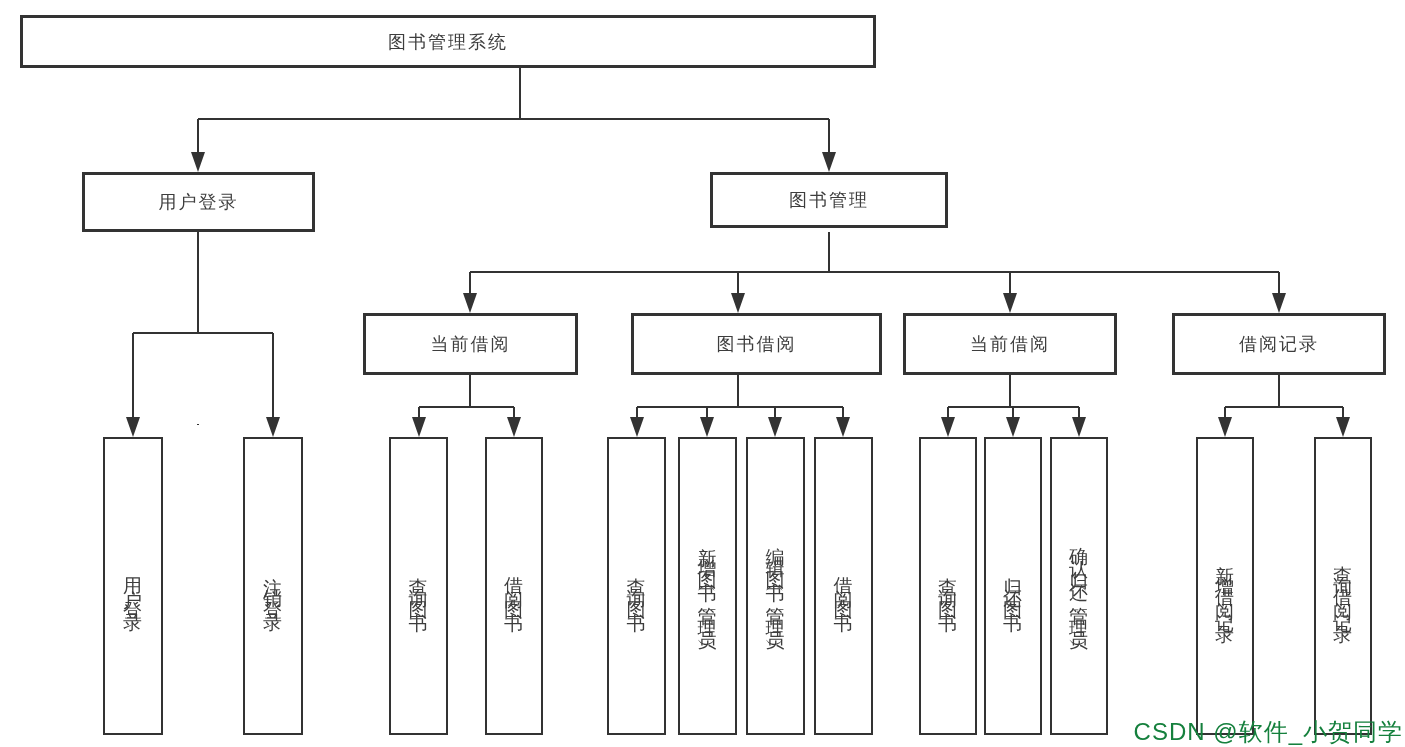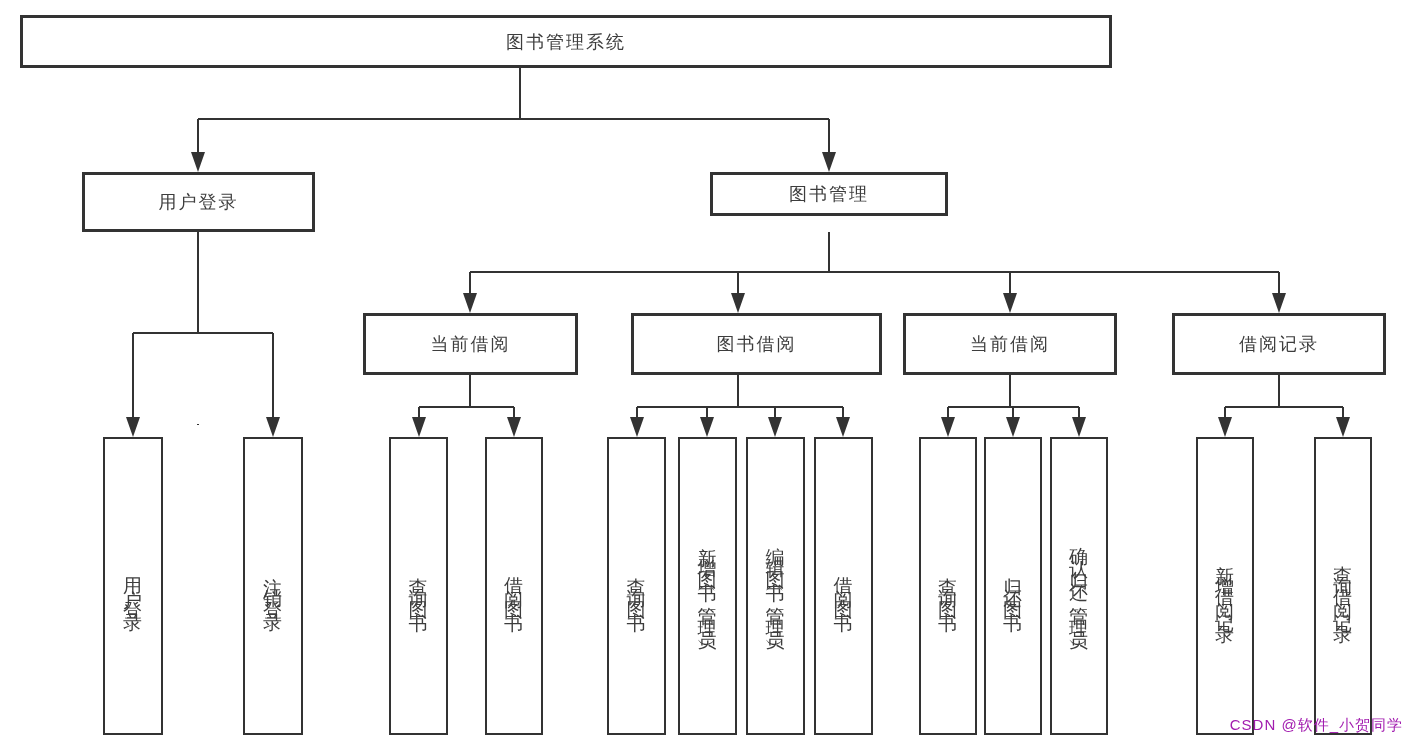--- a/index.html
+++ b/index.html
@@ -42,23 +42,23 @@
     writing-mode: vertical-rl;
     text-orientation: mixed;
     font-size: 19px;
     letter-spacing: 12px;
     line-height: 1;
   }
   .watermark {
     position: absolute;
     right: 2px;
     top: 716px;
-    font-size: 15px;
+    font-size: 24px;
     letter-spacing: 1px;
-    color: #a21caf;
+    color: #15803d;
     white-space: nowrap;
     z-index: 5;
   }
 </style>
 </head>
 <body>
 
 <div class="canvas">
 
   <svg class="edges" width="1405" height="747" aria-hidden="true">
@@ -103,28 +103,28 @@
       <polygon points="768,417 782,417 775,437"></polygon>
       <polygon points="836,417 850,417 843,437"></polygon>
       <polygon points="941,417 955,417 948,437"></polygon>
       <polygon points="1006,417 1020,417 1013,437"></polygon>
       <polygon points="1072,417 1086,417 1079,437"></polygon>
       <polygon points="1218,417 1232,417 1225,437"></polygon>
       <polygon points="1336,417 1350,417 1343,437"></polygon>
     </g>
   </svg>
 
-  <div class="box hbox" style="left:20px;top:15px;width:1092px;height:53px;">
+  <div class="box hbox" style="left:20px;top:15px;width:856px;height:53px;">
     <span>图书管理系统</span>
   </div>
 
   <div class="box hbox" style="left:82px;top:172px;width:233px;height:60px;">
     <span>用户登录</span>
   </div>
-  <div class="box hbox" style="left:710px;top:172px;width:238px;height:44px;">
+  <div class="box hbox" style="left:710px;top:172px;width:238px;height:56px;">
     <span>图书管理</span>
   </div>
 
   <div class="box hbox" style="left:363px;top:313px;width:215px;height:62px;">
     <span>当前借阅</span>
   </div>
   <div class="box hbox" style="left:631px;top:313px;width:251px;height:62px;">
     <span>图书借阅</span>
   </div>
   <div class="box hbox" style="left:903px;top:313px;width:214px;height:62px;">

